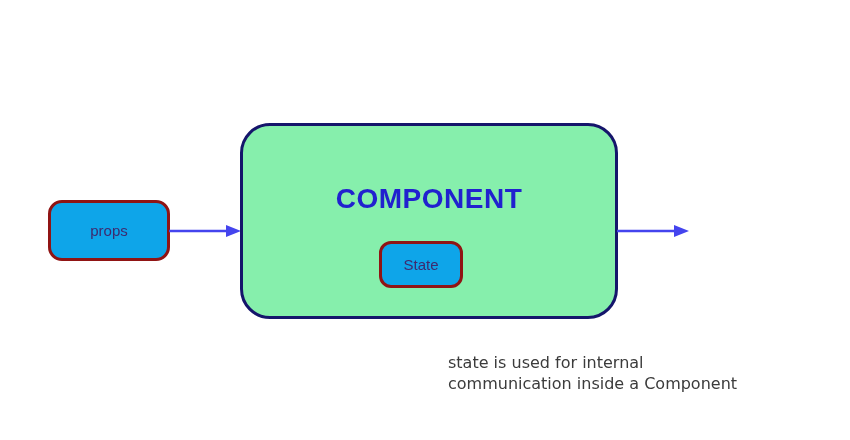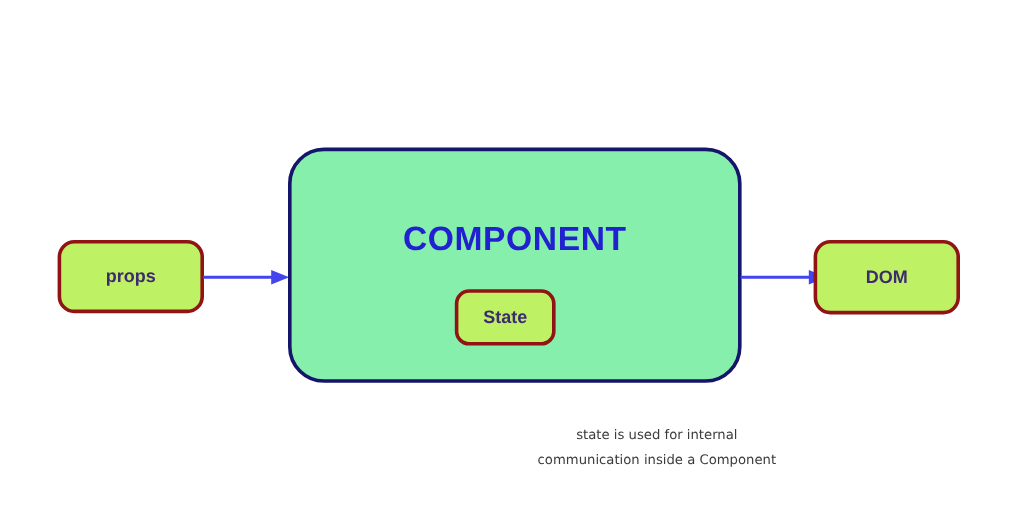--- a/index.html
+++ b/index.html
@@ -11,27 +11,26 @@
     position: relative;
     width: 850px;
     height: 440px;
     background: var(--background, #ffffff);
     font-family: "Liberation Sans", sans-serif;
     overflow: hidden;
   }
   .node {
     position: absolute;
     box-sizing: border-box;
-    background: #bef264;
+    background: #0ea5e9;
     display: flex;
     align-items: center;
     justify-content: center;
     color: var(--node-label, #3e2a6e);
     font-size: 15px;
-    font-weight: bold;
   }
   .red-box {
     border: 3px solid var(--box-red, #901414);
     border-radius: 14px;
   }
   .node-props {
     left: 48px; top: 200px;
     width: 122px; height: 61px;
   }
   .node-dom {
@@ -65,24 +64,23 @@
   .arrow {
     position: absolute;
     width: 72px; height: 16px;
   }
   .arrow-1 { left: 169px; top: 223px; }
   .arrow-2 { left: 617px; top: 223px; }
   .caption {
     position: absolute;
     left: 448px; top: 352px;
     font-family: "DejaVu Sans", sans-serif;
-    font-size: 11px;
+    font-size: 16px;
     line-height: 21px;
     color: var(--caption, #3b3b3b);
-    text-align: center;
   }
 </style>
 </head>
 <body>
 
 <div class="canvas">
 
   <div class="node red-box node-props">
     <span>props</span>
   </div>
@@ -98,22 +96,19 @@
 
   <div class="node red-box node-state">
     <span>State</span>
   </div>
 
   <svg class="arrow arrow-2" viewBox="0 0 72 16">
     <line x1="0" y1="8" x2="59" y2="8" stroke-width="2.5" stroke="#4444ee"></line>
     <polygon points="57,2 72,8 57,14" fill="#4444ee"></polygon>
   </svg>
 
-  <div class="node red-box node-dom">
-    <span>DOM</span>
-  </div>
 
   <div class="caption">
     <div>state is used for internal</div>
     <div>communication inside a Component</div>
   </div>
 
 </div>
 
 </body></html>

